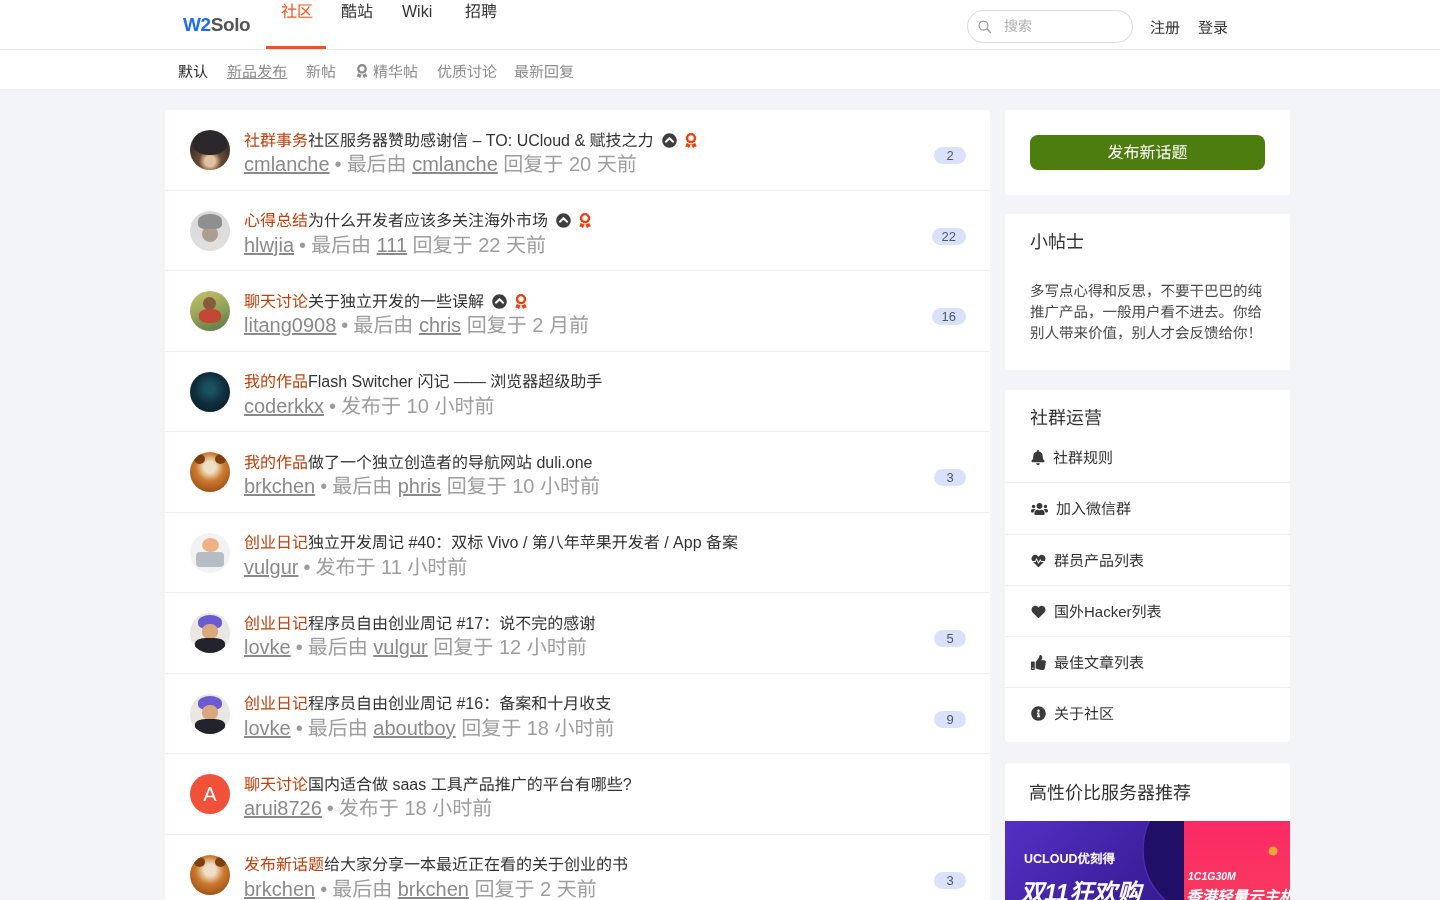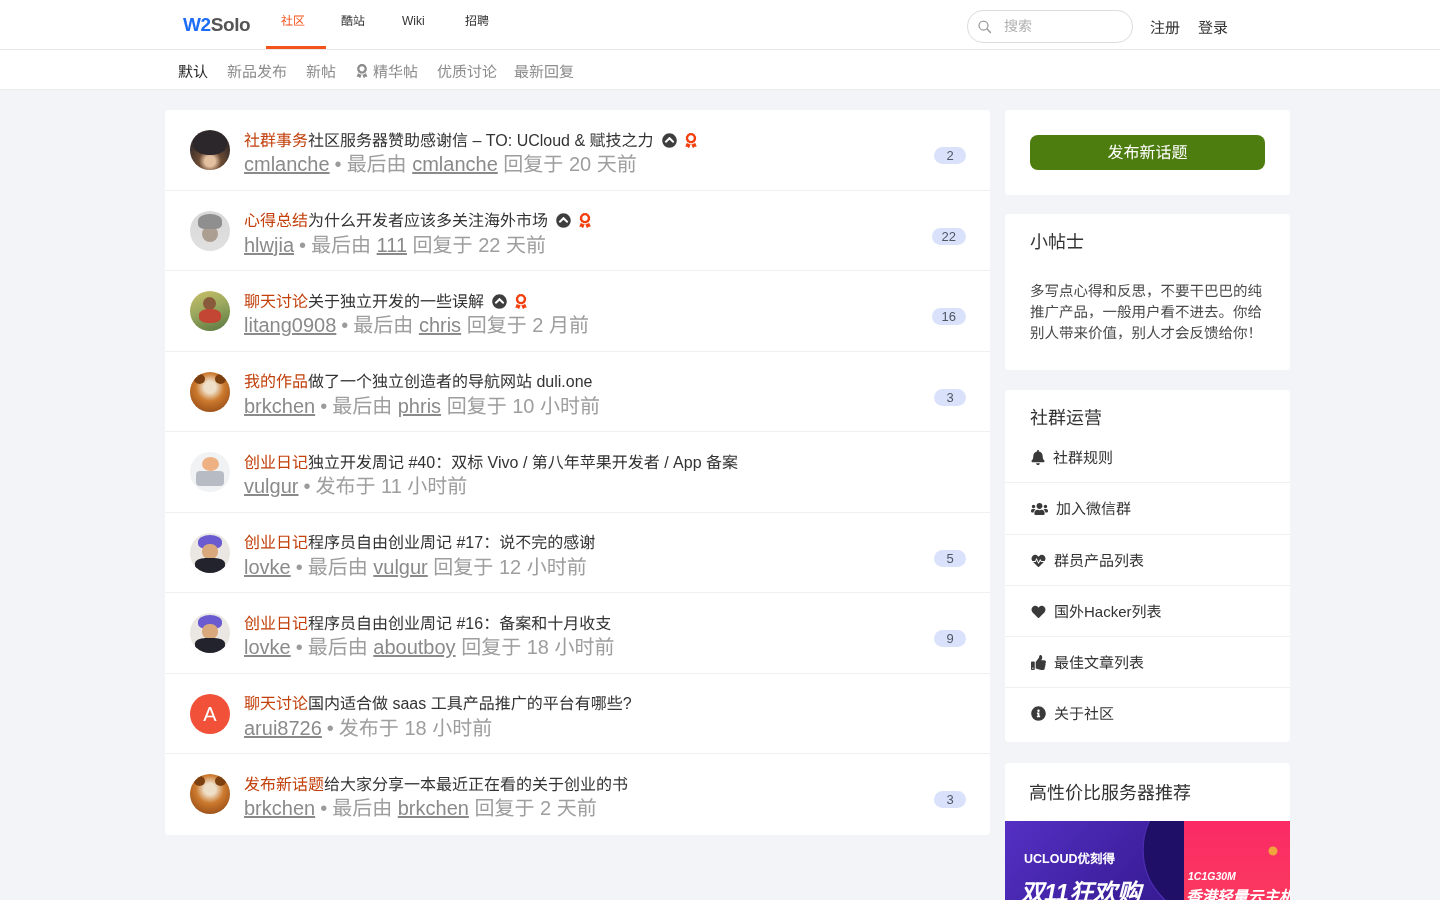--- a/index.html
+++ b/index.html
@@ -7,21 +7,21 @@
 *{margin:0;padding:0;box-sizing:border-box;}
 html,body{width:1440px;height:900px;overflow:hidden;}
 body{font-family:"Liberation Sans",sans-serif;background:#f3f4f8;position:relative;}
 a{text-decoration:none;color:inherit;}
 
 
 .hd{position:absolute;left:0;top:0;width:1440px;height:50px;background:#fff;border-bottom:1px solid #e8e8e8;}
 .logo{position:absolute;left:183px;top:15px;font-size:19px;font-weight:bold;letter-spacing:-0.4px;line-height:19px;}
 .logo .w2{color:#1e6ef5;}
 .logo .so{color:#555;}
-.nav a{position:absolute;top:13px;font-size:12px;line-height:16px;color:#333;}
+.nav a{position:absolute;top:4px;font-size:16px;line-height:16px;color:#333;}
 .nav .act{color:#f4521d;}
 .underline{position:absolute;left:266px;top:46px;width:60px;height:3px;background:#f4521d;}
 .search{position:absolute;left:967px;top:10px;width:166px;height:33px;border:1px solid #dcdcdc;border-radius:16px;}
 .search svg{position:absolute;left:9px;top:8px;}
 .search .ph{position:absolute;left:36px;top:7px;font-size:14px;line-height:17px;color:#b0b0b0;}
 .hlink{position:absolute;top:19.5px;font-size:15px;line-height:15px;color:#333;}
 
 
 .snav{position:absolute;left:0;top:50px;width:1440px;height:40px;background:#fff;border-bottom:1px solid #ebebeb;}
 .snav a{position:absolute;top:13.5px;font-size:15px;line-height:15px;color:#8c8c8c;}
@@ -98,21 +98,21 @@
         <path stroke="#999" stroke-width="46" stroke-linecap="round" d="M322 322 L430 430" fill="none"></path>
       </svg>
     <span class="ph">搜索</span>
   </div>
   <a class="hlink" style="left:1150px;">注册</a>
   <a class="hlink" style="left:1198px;">登录</a>
 </div>
 
 <div class="snav">
   <a class="on" style="left:178px;">默认</a>
-  <a style="left:227px;">新品发布</a>
+  <a style="left:227px;text-decoration:underline;">新品发布</a>
   <a style="left:306px;">新帖</a>
   <a style="left:356px;"><svg width="12" height="14" viewBox="0 0 384 512">
         <path fill="#8c8c8c" d="M97.12 362.63c-8.69-8.69-4.16-6.24-25.12-11.85-9.51-2.55-17.87-7.45-25.43-13.32L1.2 448.7c-4.39 10.77 3.81 22.47 15.43 22.03l52.69-2.01L105.56 507c8 8.44 22.04 5.81 26.43-4.96l52.05-127.62c-10.84 6.04-22.87 9.58-35.31 9.58-19.5 0-37.82-7.59-51.61-21.37zM382.8 448.7l-45.37-111.24c-7.56 5.88-15.92 10.77-25.43 13.32-21.07 5.64-16.45 3.18-25.12 11.85-13.79 13.78-32.12 21.37-51.62 21.37-12.44 0-24.47-3.55-35.31-9.58L252 502.04c4.39 10.77 18.44 13.4 26.43 4.96l36.25-38.28 52.69 2.01c11.62.44 19.82-11.27 15.43-22.03zM263 340c15.28-15.55 17.03-14.21 38.79-20.14 13.89-3.79 24.75-14.84 28.47-28.98 7.48-28.4 5.54-24.97 25.95-45.75 10.17-10.35 14.14-25.44 10.42-39.58-7.47-28.38-7.48-24.42 0-52.83 3.72-14.14-.25-29.23-10.42-39.58-20.41-20.78-18.47-17.36-25.95-45.75-3.72-14.14-14.58-25.19-28.47-28.98-27.88-7.61-24.52-5.62-44.95-26.41-10.17-10.35-25-14.4-38.89-10.61-27.87 7.6-23.98 7.61-51.9 0-13.89-3.79-28.72.25-38.89 10.61-20.41 20.78-17.05 18.8-44.94 26.41-13.89 3.79-24.75 14.84-28.47 28.98-7.47 28.39-5.54 24.97-25.95 45.75-10.17 10.35-14.15 25.44-10.42 39.58 7.47 28.36 7.48 24.4 0 52.82-3.72 14.14.25 29.23 10.42 39.59 20.41 20.78 18.47 17.35 25.95 45.75 3.72 14.14 14.58 25.19 28.47 28.98C104.6 325.96 106.27 325 121 340c13.23 13.47 33.84 15.88 49.74 5.82a39.68 39.68 0 0 1 42.53 0c15.89 10.06 36.5 7.65 49.73-5.82zM97.66 175.96c0-53.03 42.24-96.02 94.34-96.02s94.34 42.99 94.34 96.02-42.24 96.02-94.34 96.02-94.34-42.99-94.34-96.02z"></path>
       </svg>精华帖</a>
   <a style="left:437px;">优质讨论</a>
   <a style="left:514px;">最新回复</a>
 </div>
 
 <div class="main" id="mainlist">
     <div class="row">
@@ -145,20 +145,25 @@
         <div class="fg"></div>
         <div class="bd3"></div>
       </div>
       <div class="tl"><span class="cat">聊天讨论</span>关于独立开发的一些误解<svg width="15" height="15" viewBox="0 0 512 512">
           <path fill="#3e3e3e" d="M8 256C8 119 119 8 256 8s248 111 248 248-111 248-248 248S8 393 8 256zm231-113.9L103.5 277.6c-9.4 9.4-9.4 24.6 0 33.9l17 17c9.4 9.4 24.6 9.4 33.9 0L256 226.9l101.6 101.6c9.4 9.4 24.6 9.4 33.9 0l17-17c9.4-9.4 9.4-24.6 0-33.9L272.9 142.1c-9.4-9.4-24.6-9.4-33.9 0z"></path>
         </svg><svg width="12" height="15" viewBox="0 0 384 512">
           <path fill="#f43e0c" d="M97.12 362.63c-8.69-8.69-4.16-6.24-25.12-11.85-9.51-2.55-17.87-7.45-25.43-13.32L1.2 448.7c-4.39 10.77 3.81 22.47 15.43 22.03l52.69-2.01L105.56 507c8 8.44 22.04 5.81 26.43-4.96l52.05-127.62c-10.84 6.04-22.87 9.58-35.31 9.58-19.5 0-37.82-7.59-51.61-21.37zM382.8 448.7l-45.37-111.24c-7.56 5.88-15.92 10.77-25.43 13.32-21.07 5.64-16.45 3.18-25.12 11.85-13.79 13.78-32.12 21.37-51.62 21.37-12.44 0-24.47-3.55-35.31-9.58L252 502.04c4.39 10.77 18.44 13.4 26.43 4.96l36.25-38.28 52.69 2.01c11.62.44 19.82-11.27 15.43-22.03zM263 340c15.28-15.55 17.03-14.21 38.79-20.14 13.89-3.79 24.75-14.84 28.47-28.98 7.48-28.4 5.54-24.97 25.95-45.75 10.17-10.35 14.14-25.44 10.42-39.58-7.47-28.38-7.48-24.42 0-52.83 3.72-14.14-.25-29.23-10.42-39.58-20.41-20.78-18.47-17.36-25.95-45.75-3.72-14.14-14.58-25.19-28.47-28.98-27.88-7.61-24.52-5.62-44.95-26.41-10.17-10.35-25-14.4-38.89-10.61-27.87 7.6-23.98 7.61-51.9 0-13.89-3.79-28.72.25-38.89 10.61-20.41 20.78-17.05 18.8-44.94 26.41-13.89 3.79-24.75 14.84-28.47 28.98-7.47 28.39-5.54 24.97-25.95 45.75-10.17 10.35-14.15 25.44-10.42 39.58 7.47 28.36 7.48 24.4 0 52.82-3.72 14.14.25 29.23 10.42 39.59 20.41 20.78 18.47 17.35 25.95 45.75 3.72 14.14 14.58 25.19 28.47 28.98C104.6 325.96 106.27 325 121 340c13.23 13.47 33.84 15.88 49.74 5.82a39.68 39.68 0 0 1 42.53 0c15.89 10.06 36.5 7.65 49.73-5.82zM97.66 175.96c0-53.03 42.24-96.02 94.34-96.02s94.34 42.99 94.34 96.02-42.24 96.02-94.34 96.02-94.34-42.99-94.34-96.02z"></path>
         </svg></div>
       <div class="mt"><a>litang0908</a><span class="dot">•</span>最后由 <a>chris</a> 回复于 2 月前</div>
       <div class="bdg">16</div>
+    </div>
+    <div class="row">
+      <div class="av a4"></div>
+      <div class="tl"><span class="cat">我的作品</span>Flash Switcher 闪记 —— 浏览器超级助手</div>
+      <div class="mt"><a>coderkkx</a><span class="dot">•</span>发布于 10 小时前</div>
     </div>
     <div class="row">
       <div class="av a5">
         <div class="e1"></div>
         <div class="e2"></div>
       </div>
       <div class="tl"><span class="cat">我的作品</span>做了一个独立创造者的导航网站 duli.one</div>
       <div class="mt"><a>brkchen</a><span class="dot">•</span>最后由 <a>phris</a> 回复于 10 小时前</div>
       <div class="bdg">3</div>
     </div>

